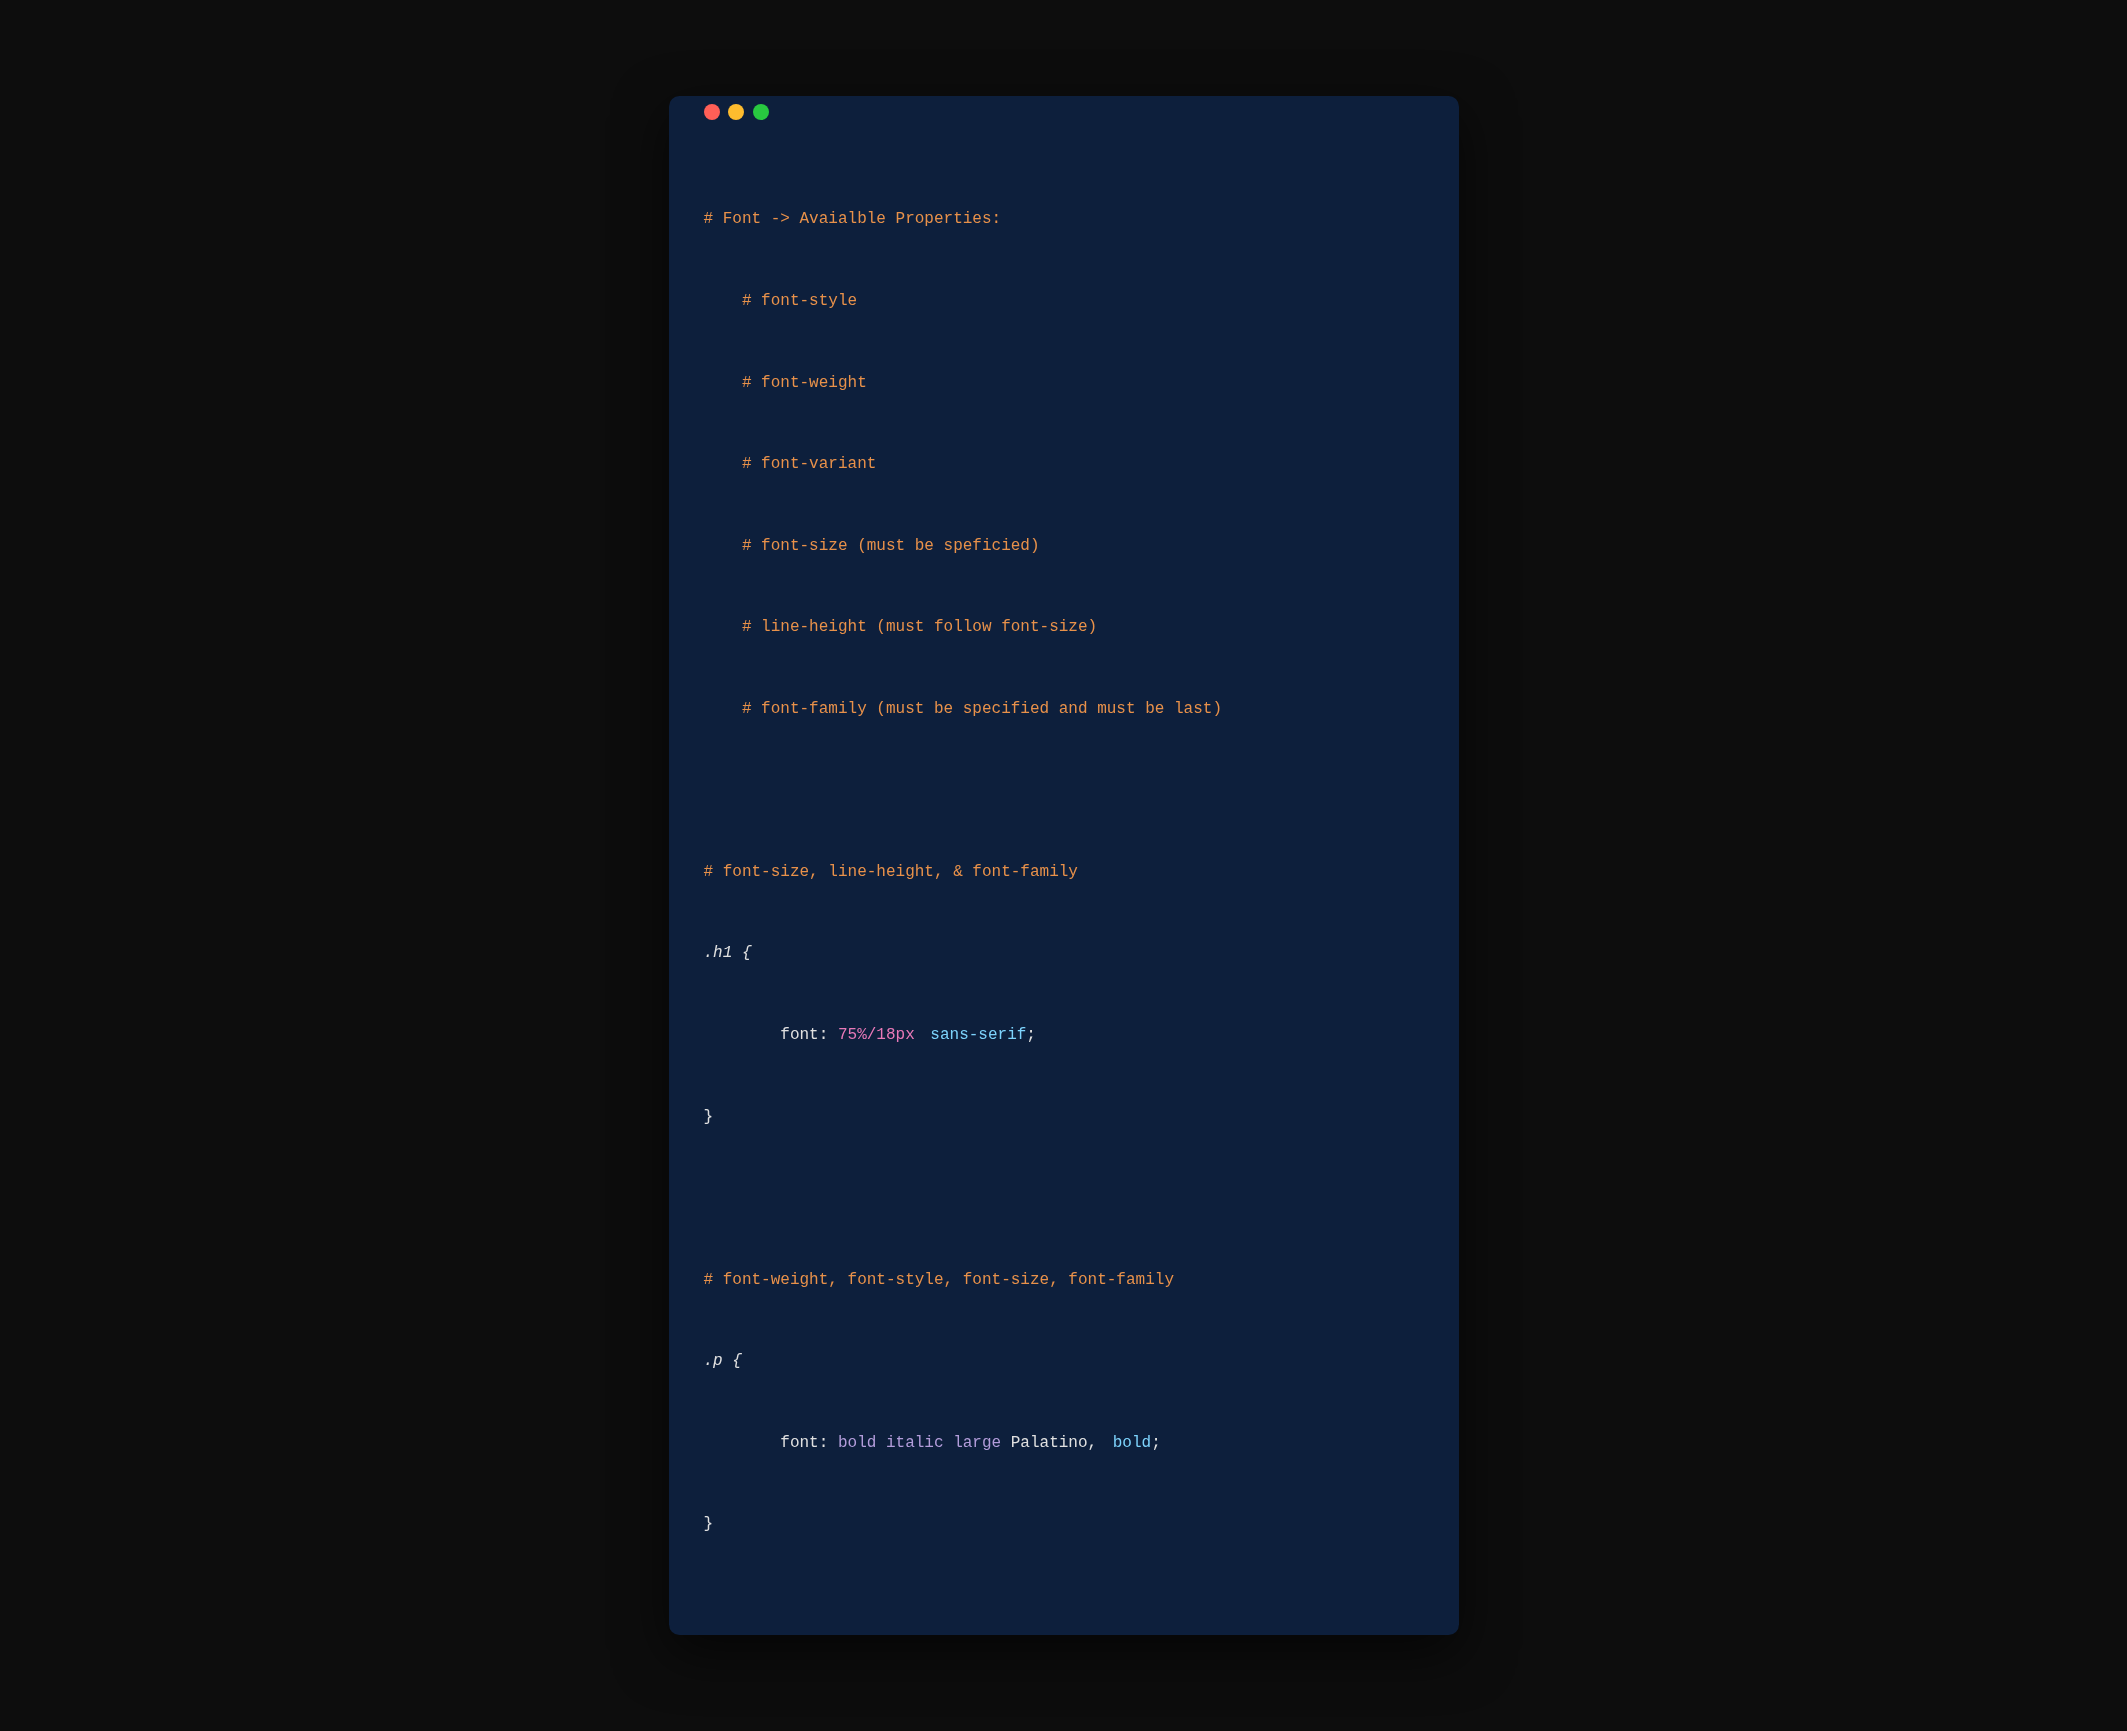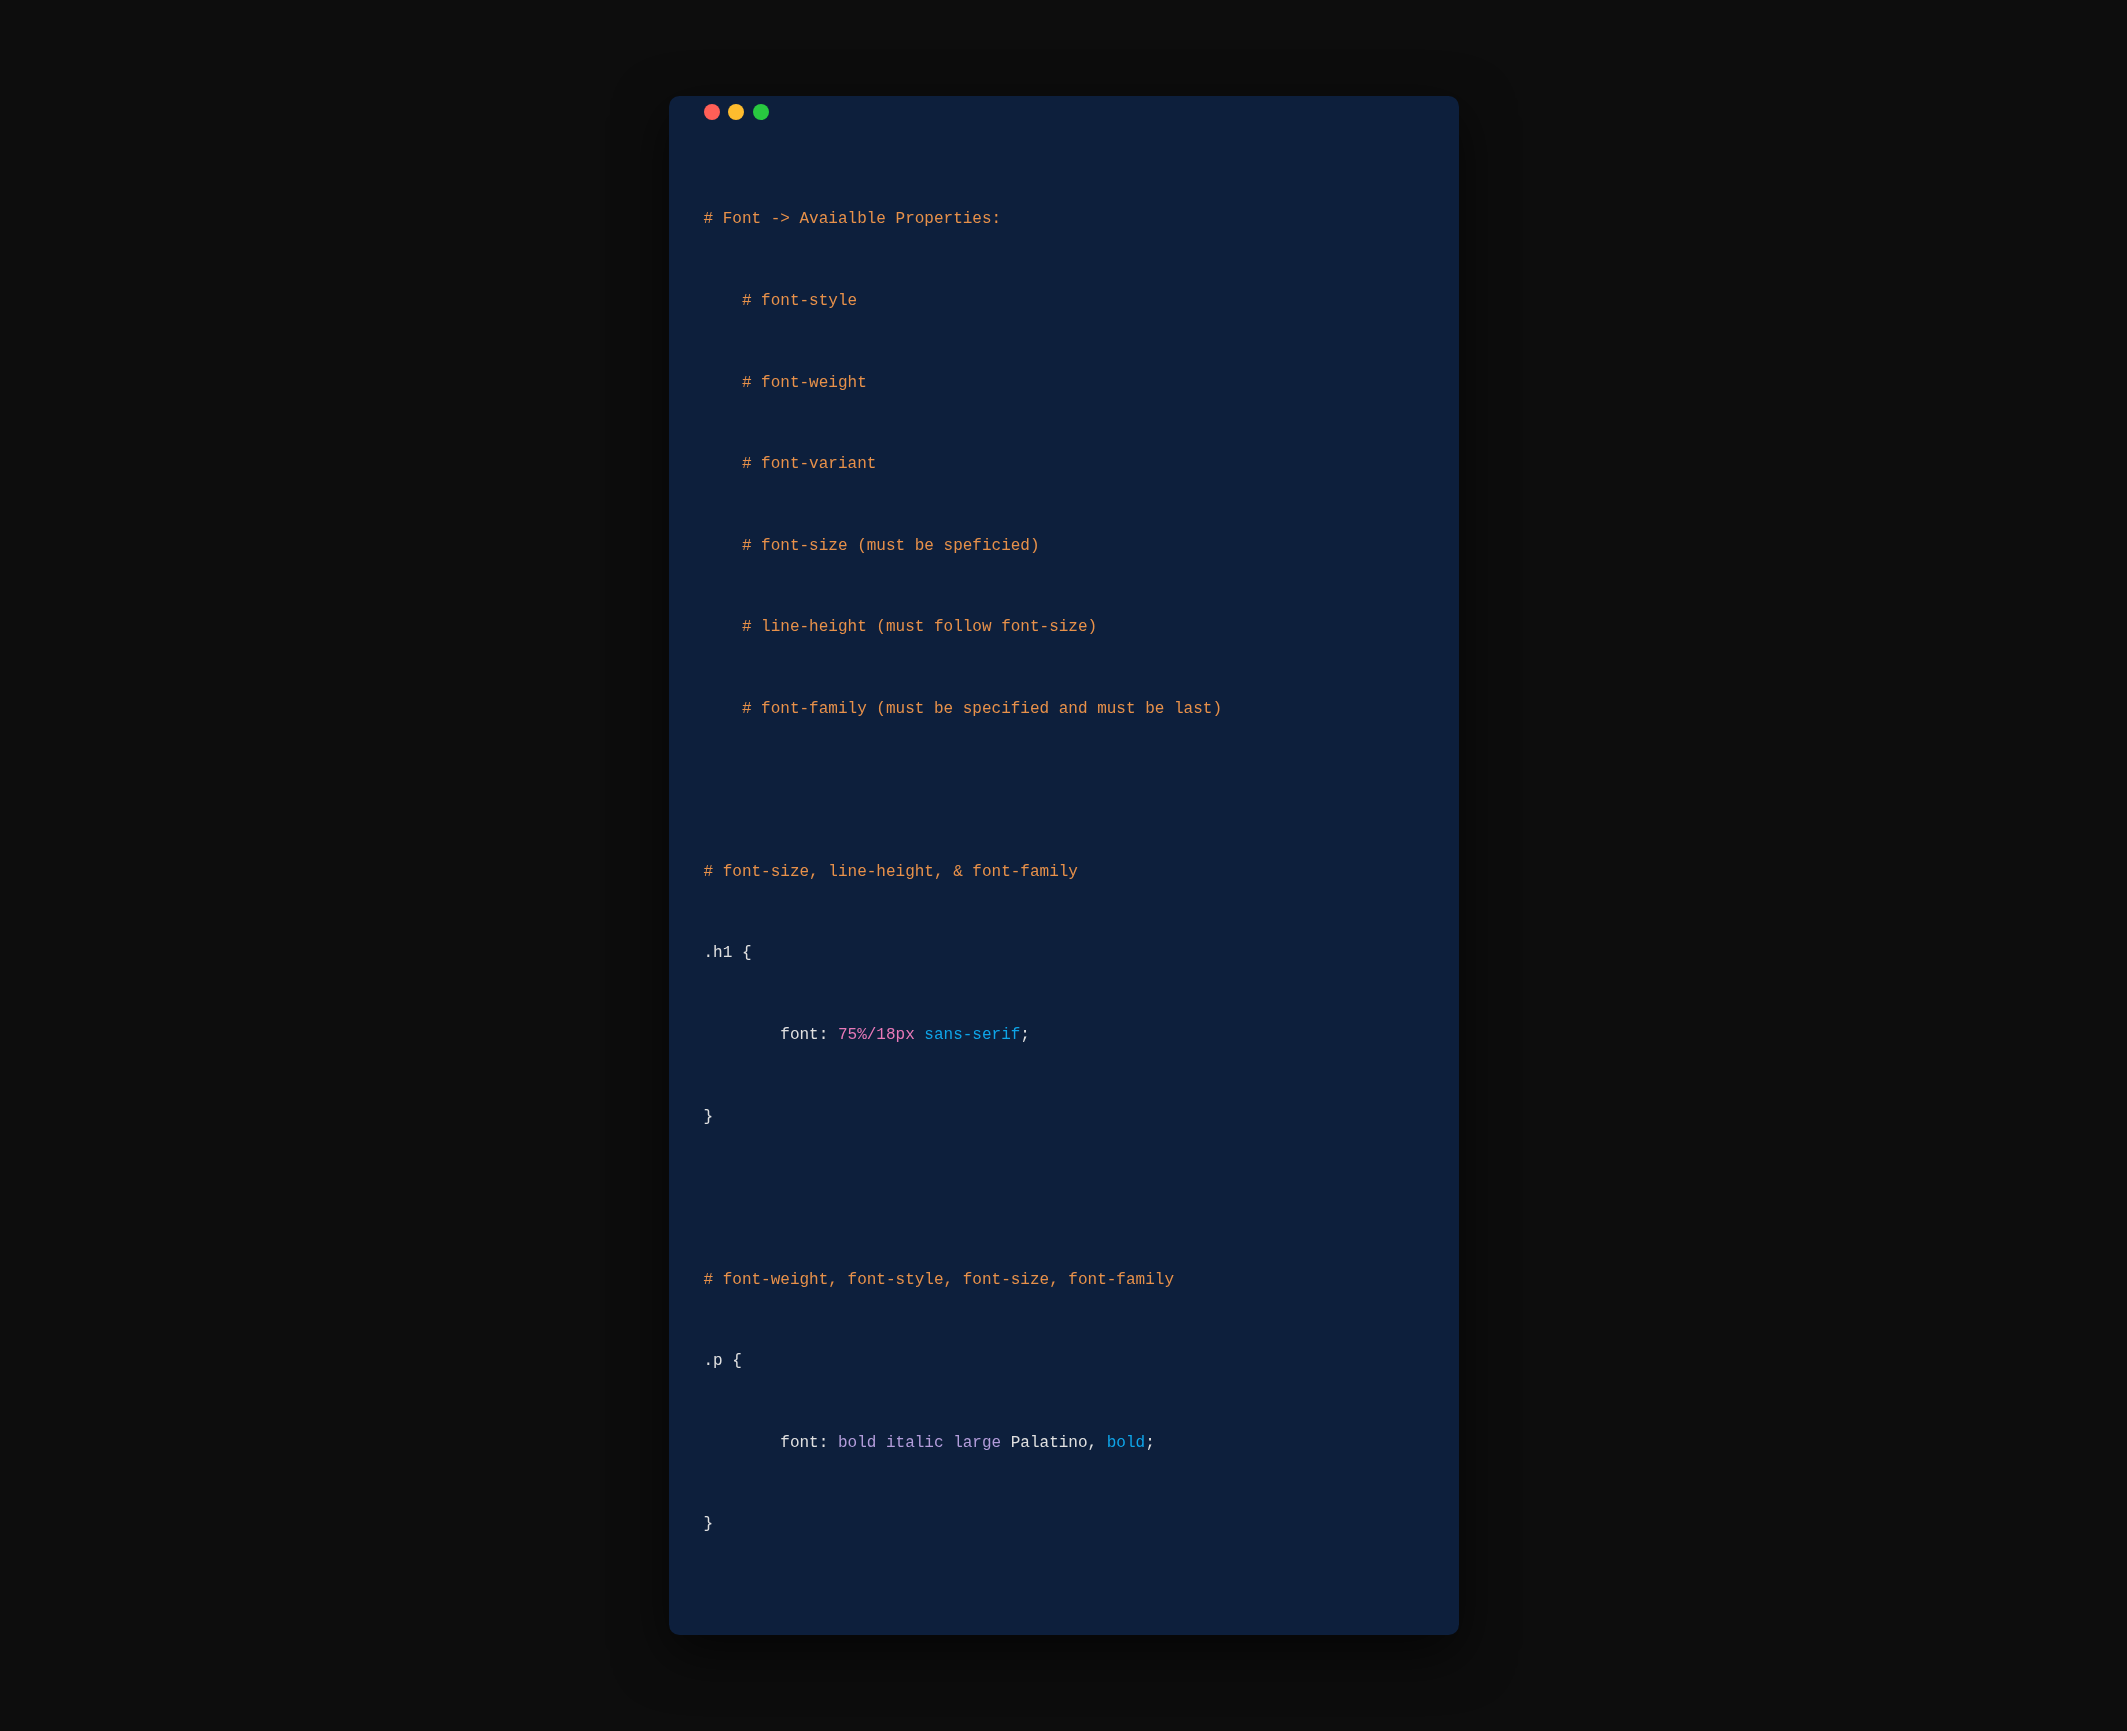--- a/index.html
+++ b/index.html
@@ -42,26 +42,26 @@
     .dot-yellow { background-color: #febc2e; }
     .dot-green { background-color: #28c840; }
 
     .code-area {
       font-size: 16px;
       line-height: 1.7;
       white-space: pre;
     }
 
     .comment { color: #e8914a; }
-    .selector { color: #e0e0e0; }
+    .selector { color: #e0e0e0; font-style: italic; }
     .brace { color: #e0e0e0; }
     .property { color: #e0e0e0; }
     .value-pink { color: #e879b8; margin-top: 12px; }
     .value-purple { color: #b39ddb; }
-    .value-teal { color: #0ea5e9; }
+    .value-teal { color: #7dd3fc; margin-left: 6px; }
     .value-white { color: #e0e0e0; }
     .semicolon { color: #e0e0e0; }
 
     .line {
       display: block;
     }
   </style>
 </head>
 <body>
 

